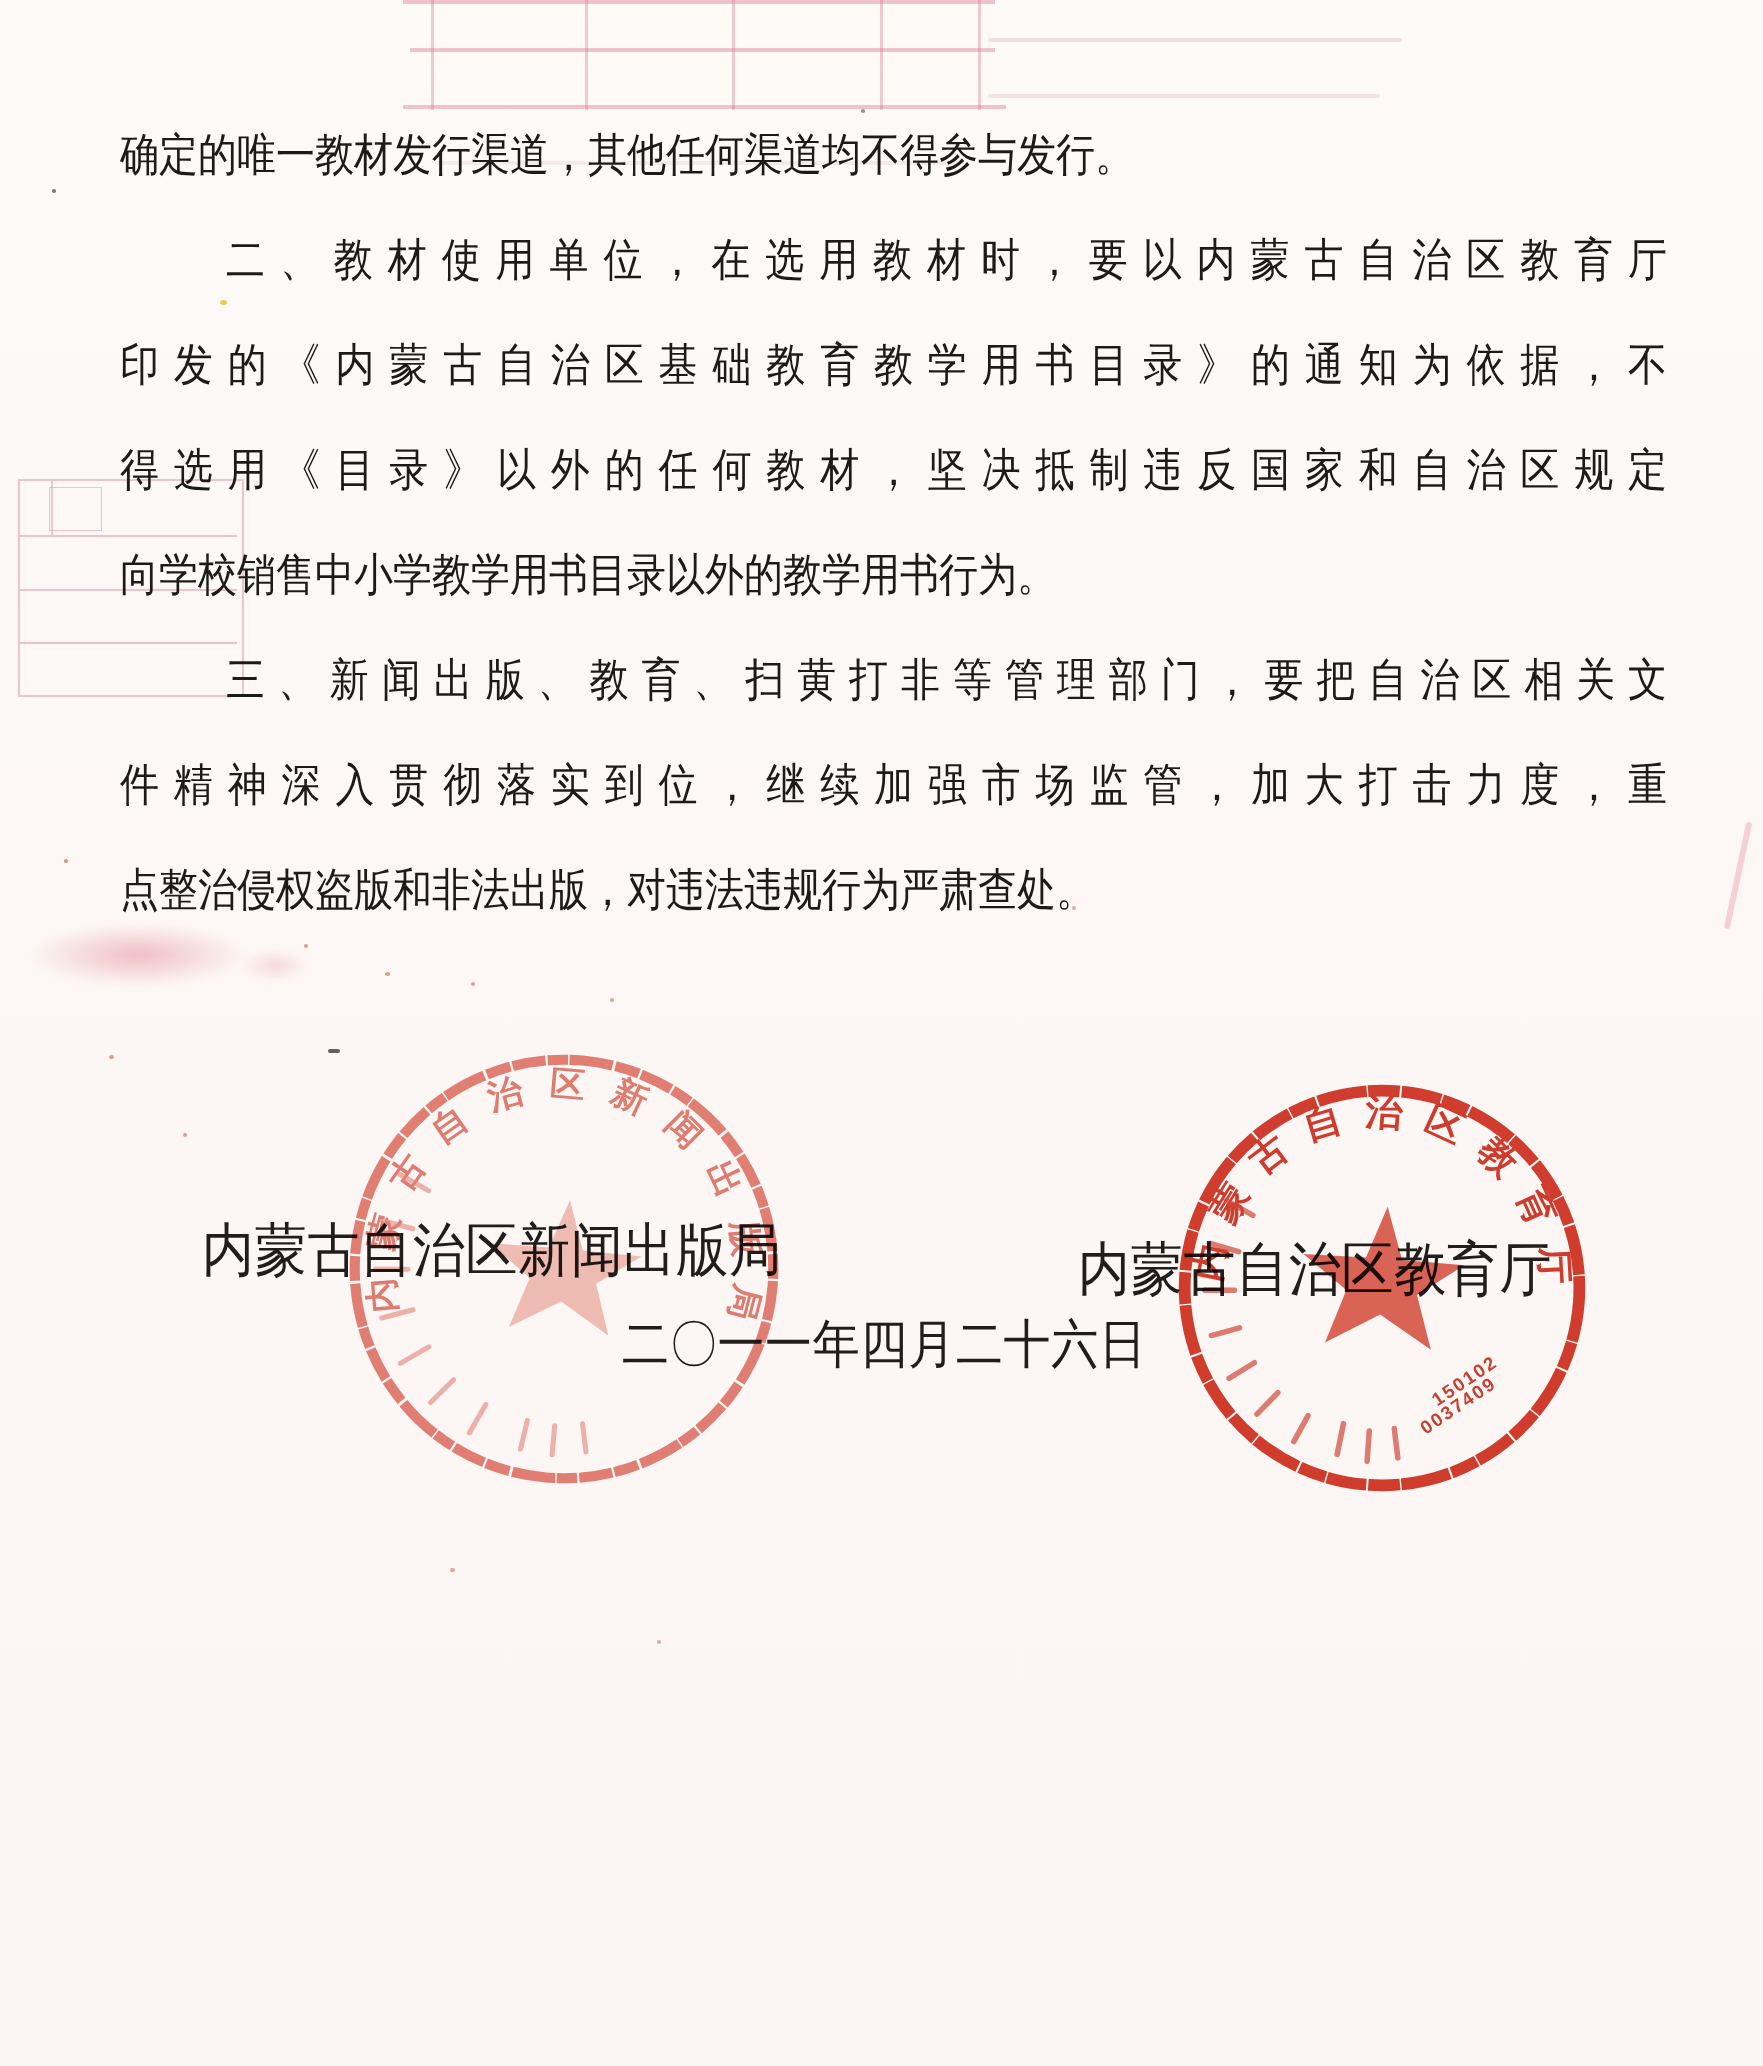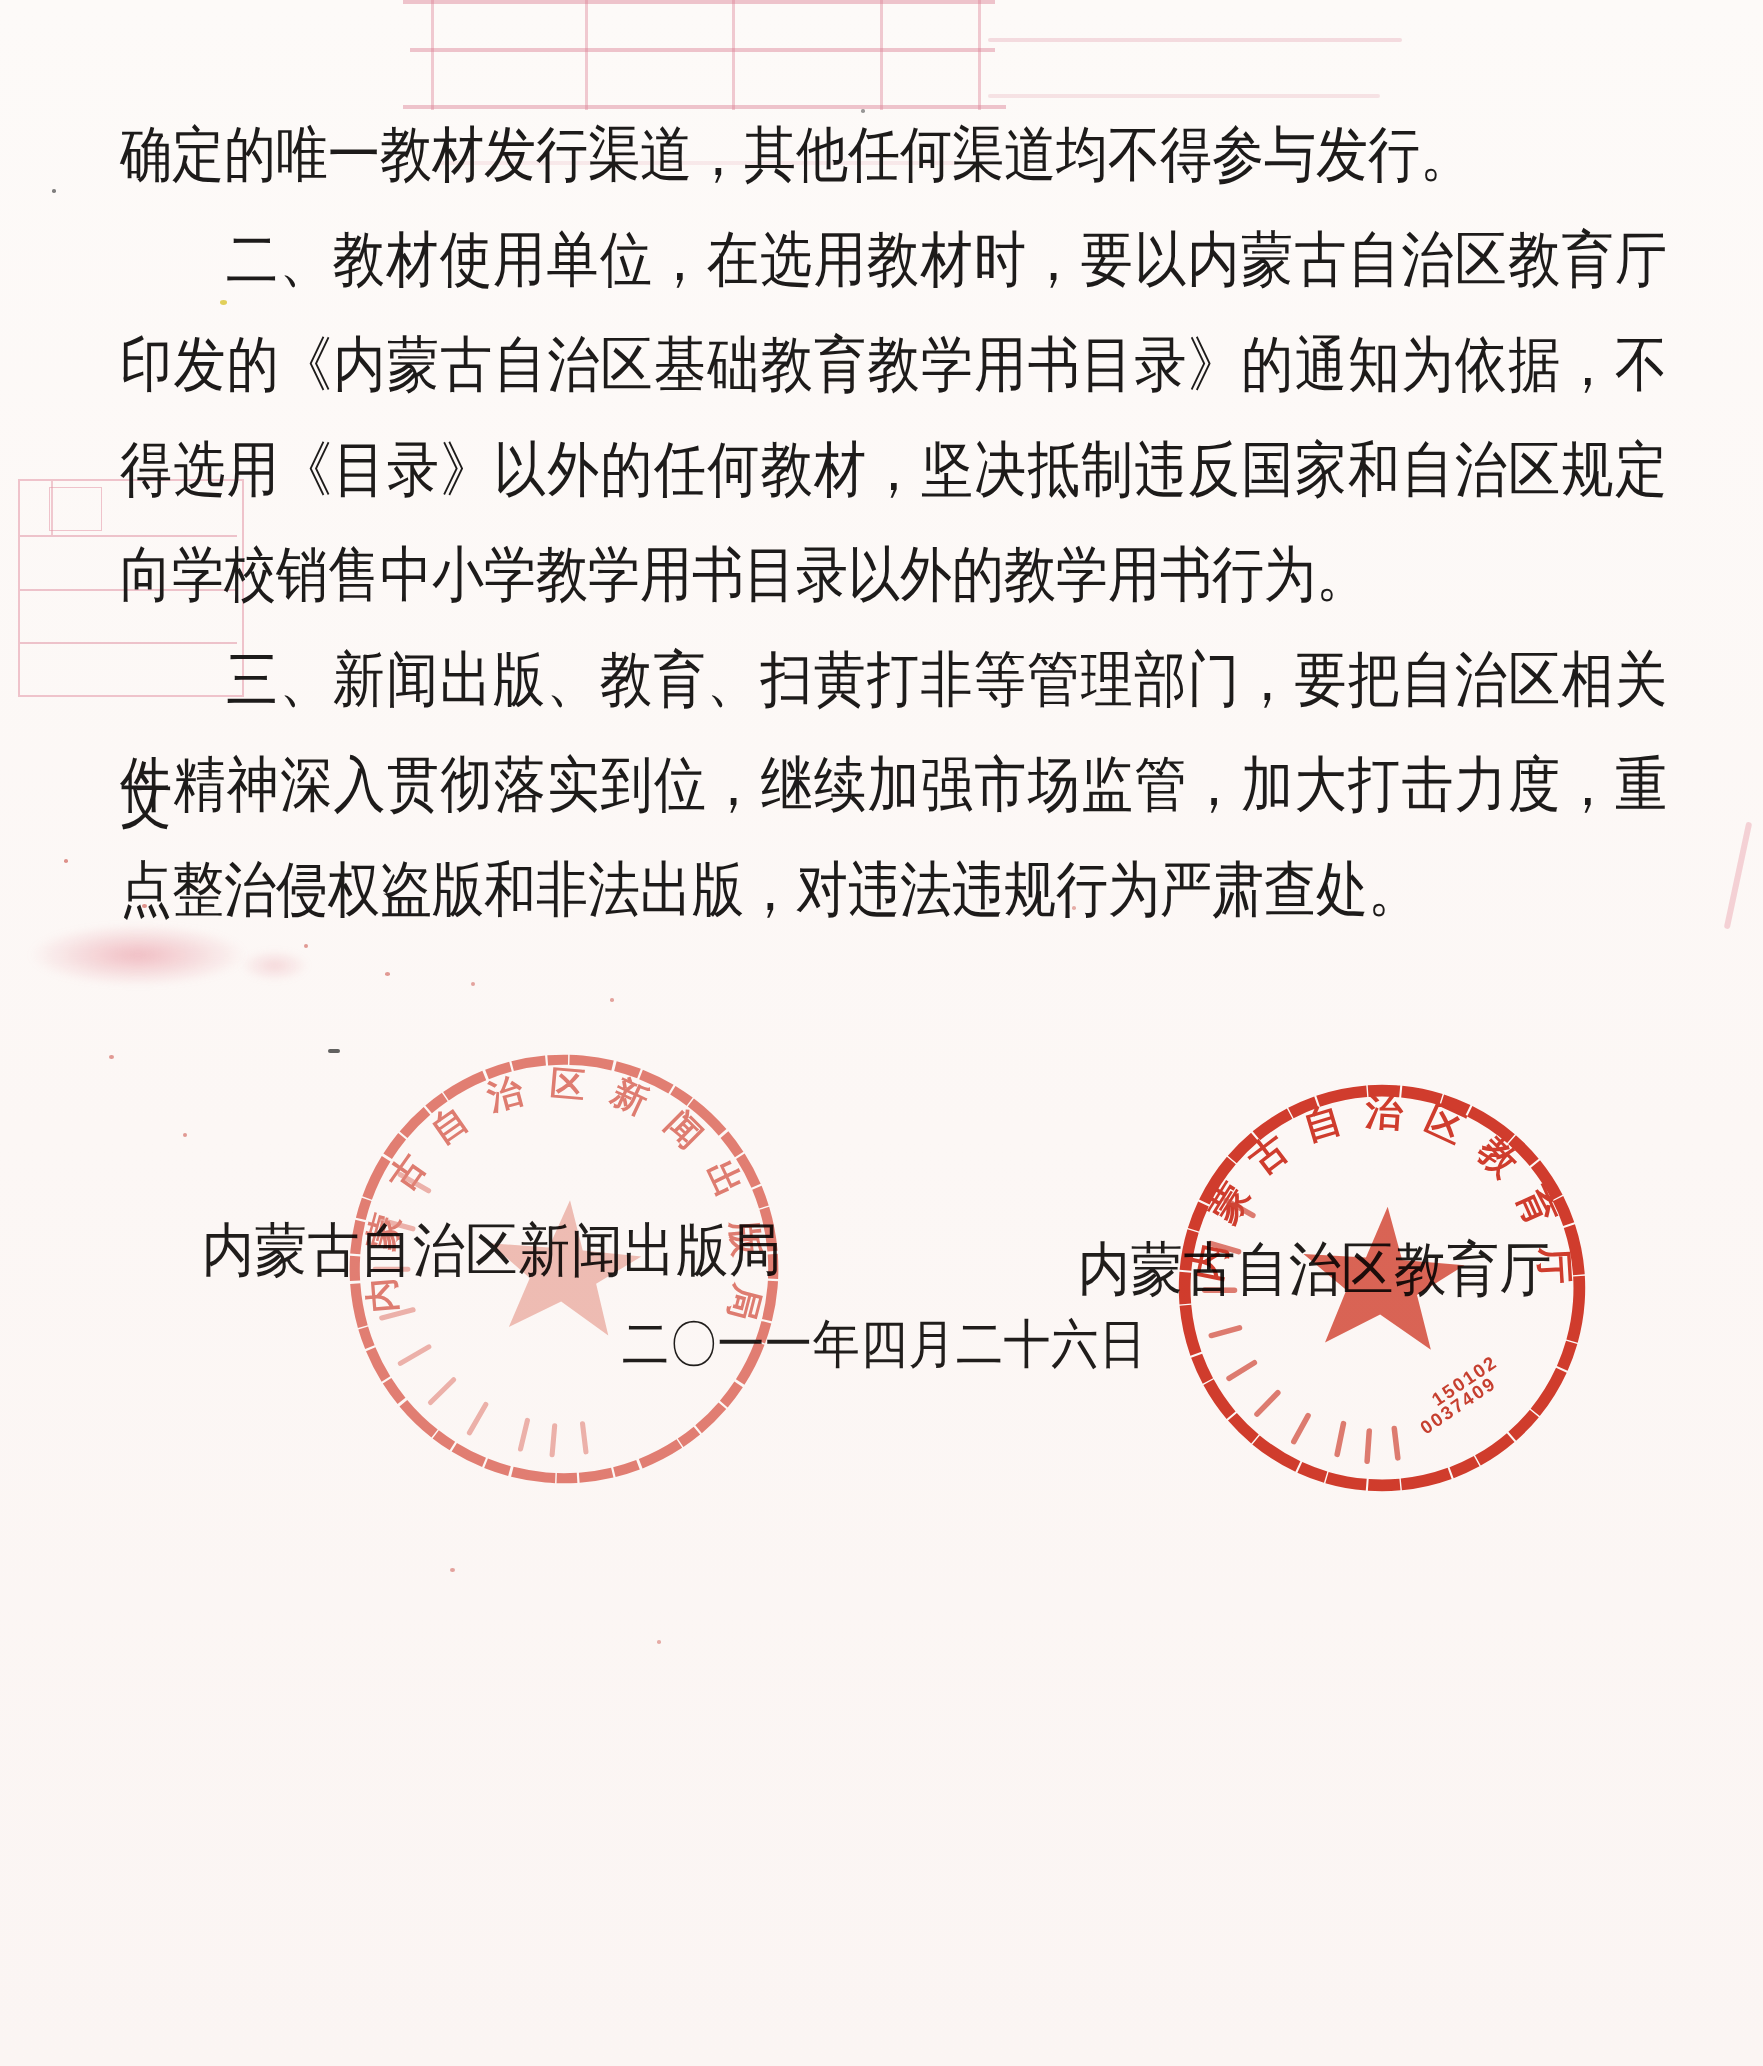--- a/index.html
+++ b/index.html
@@ -2,21 +2,21 @@
 <html style="font-size:11.6px"><head>
 <meta charset="utf-8">
 <style>
   html,body { margin:0; padding:0; background:#8a8a8a; }
   .page {
     position:relative; width:1764px; height:2066px; overflow:hidden;
     background: linear-gradient(180deg, #fdfaf8 0%, #fcf7f5 55%, #fbf5f3 100%);
     font-family:"Liberation Serif", serif;
   }
   
-  .bodytext { position:absolute; left:120px; top:102px; width:1547px; color:#1d1b1a; font-size:52px; }
+  .bodytext { position:absolute; left:120px; top:102px; width:1547px; color:#1d1b1a; font-size:39px; }
   .line { height:105px; line-height:105px; transform:scaleY(1.16); white-space:normal; }
   .line.j { text-align:justify; text-align-last:justify; }
   .line.indent { text-indent:106px; }
   
   .sig { position:absolute; color:#201d1b; white-space:nowrap; transform:scaleY(1.12); transform-origin:left top; }
   .sig-left  { left:202px;  top:1212px; font-size:52px; letter-spacing:0.7px; }
   .sig-right { left:1078px; top:1231px; font-size:52px; letter-spacing:0.7px; }
   .sig-date  { left:622px;  top:1309px; font-size:47px; letter-spacing:0.7px; }
   
   .seal { position:absolute; mix-blend-mode:multiply; }

